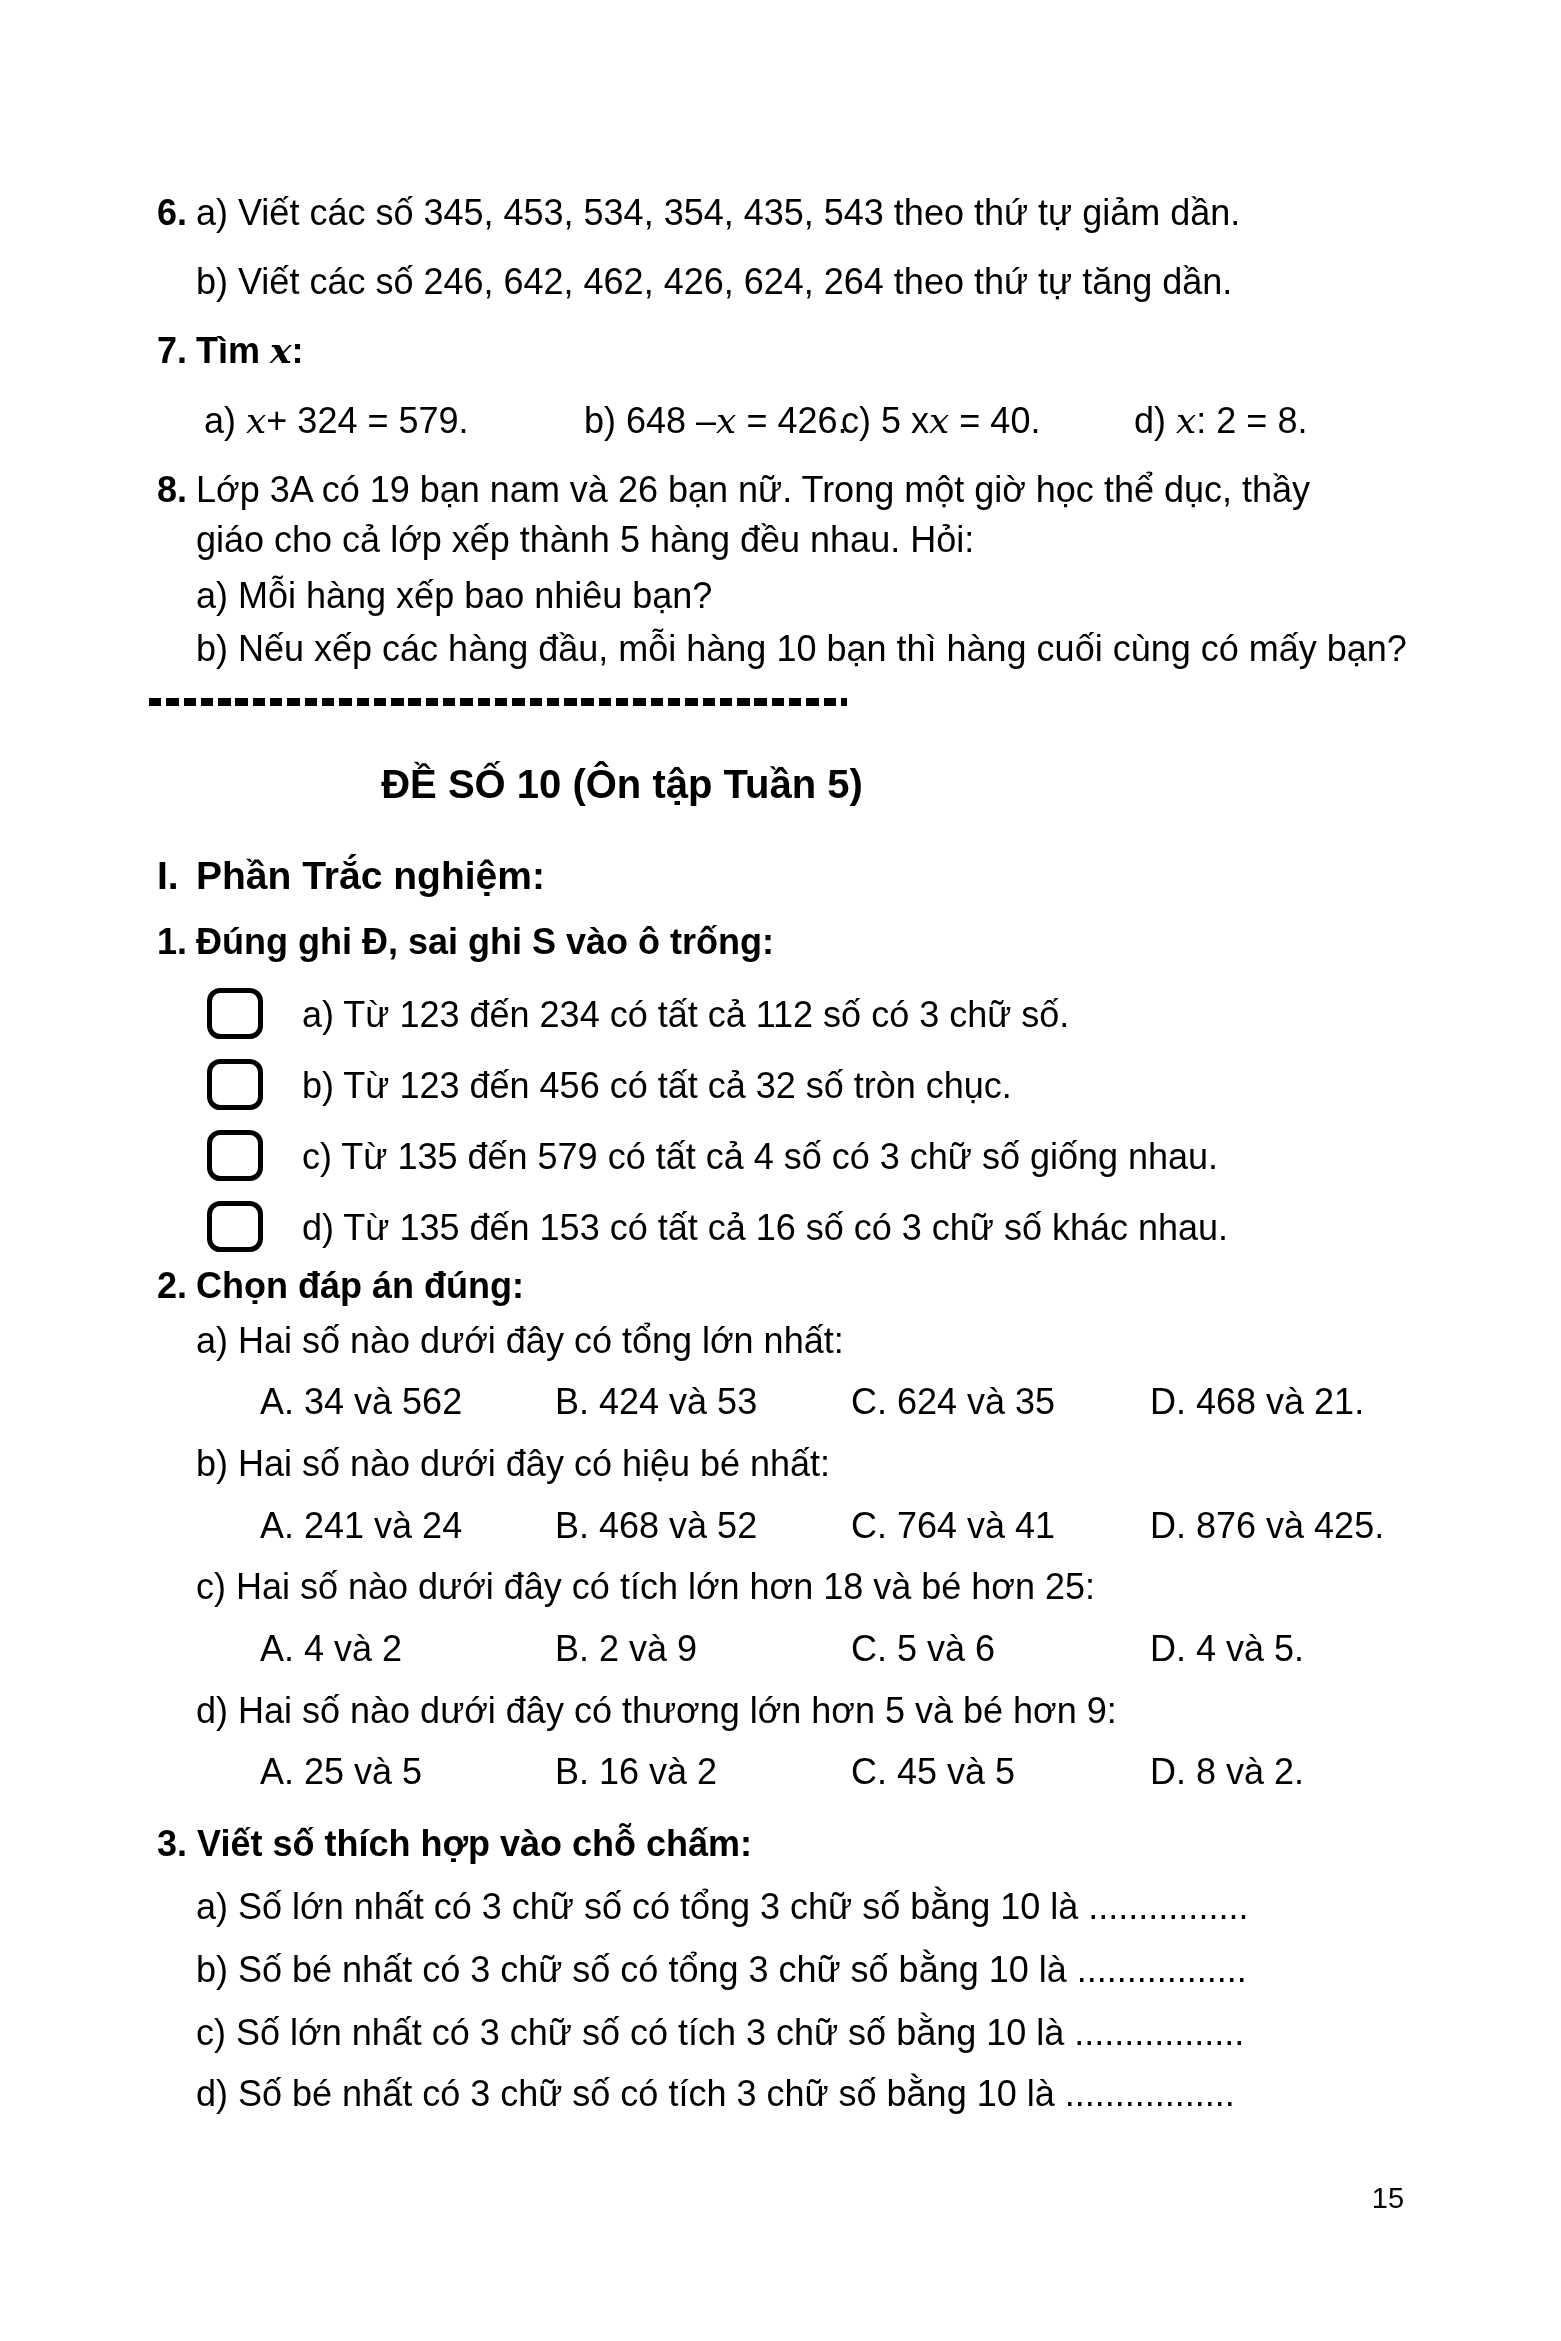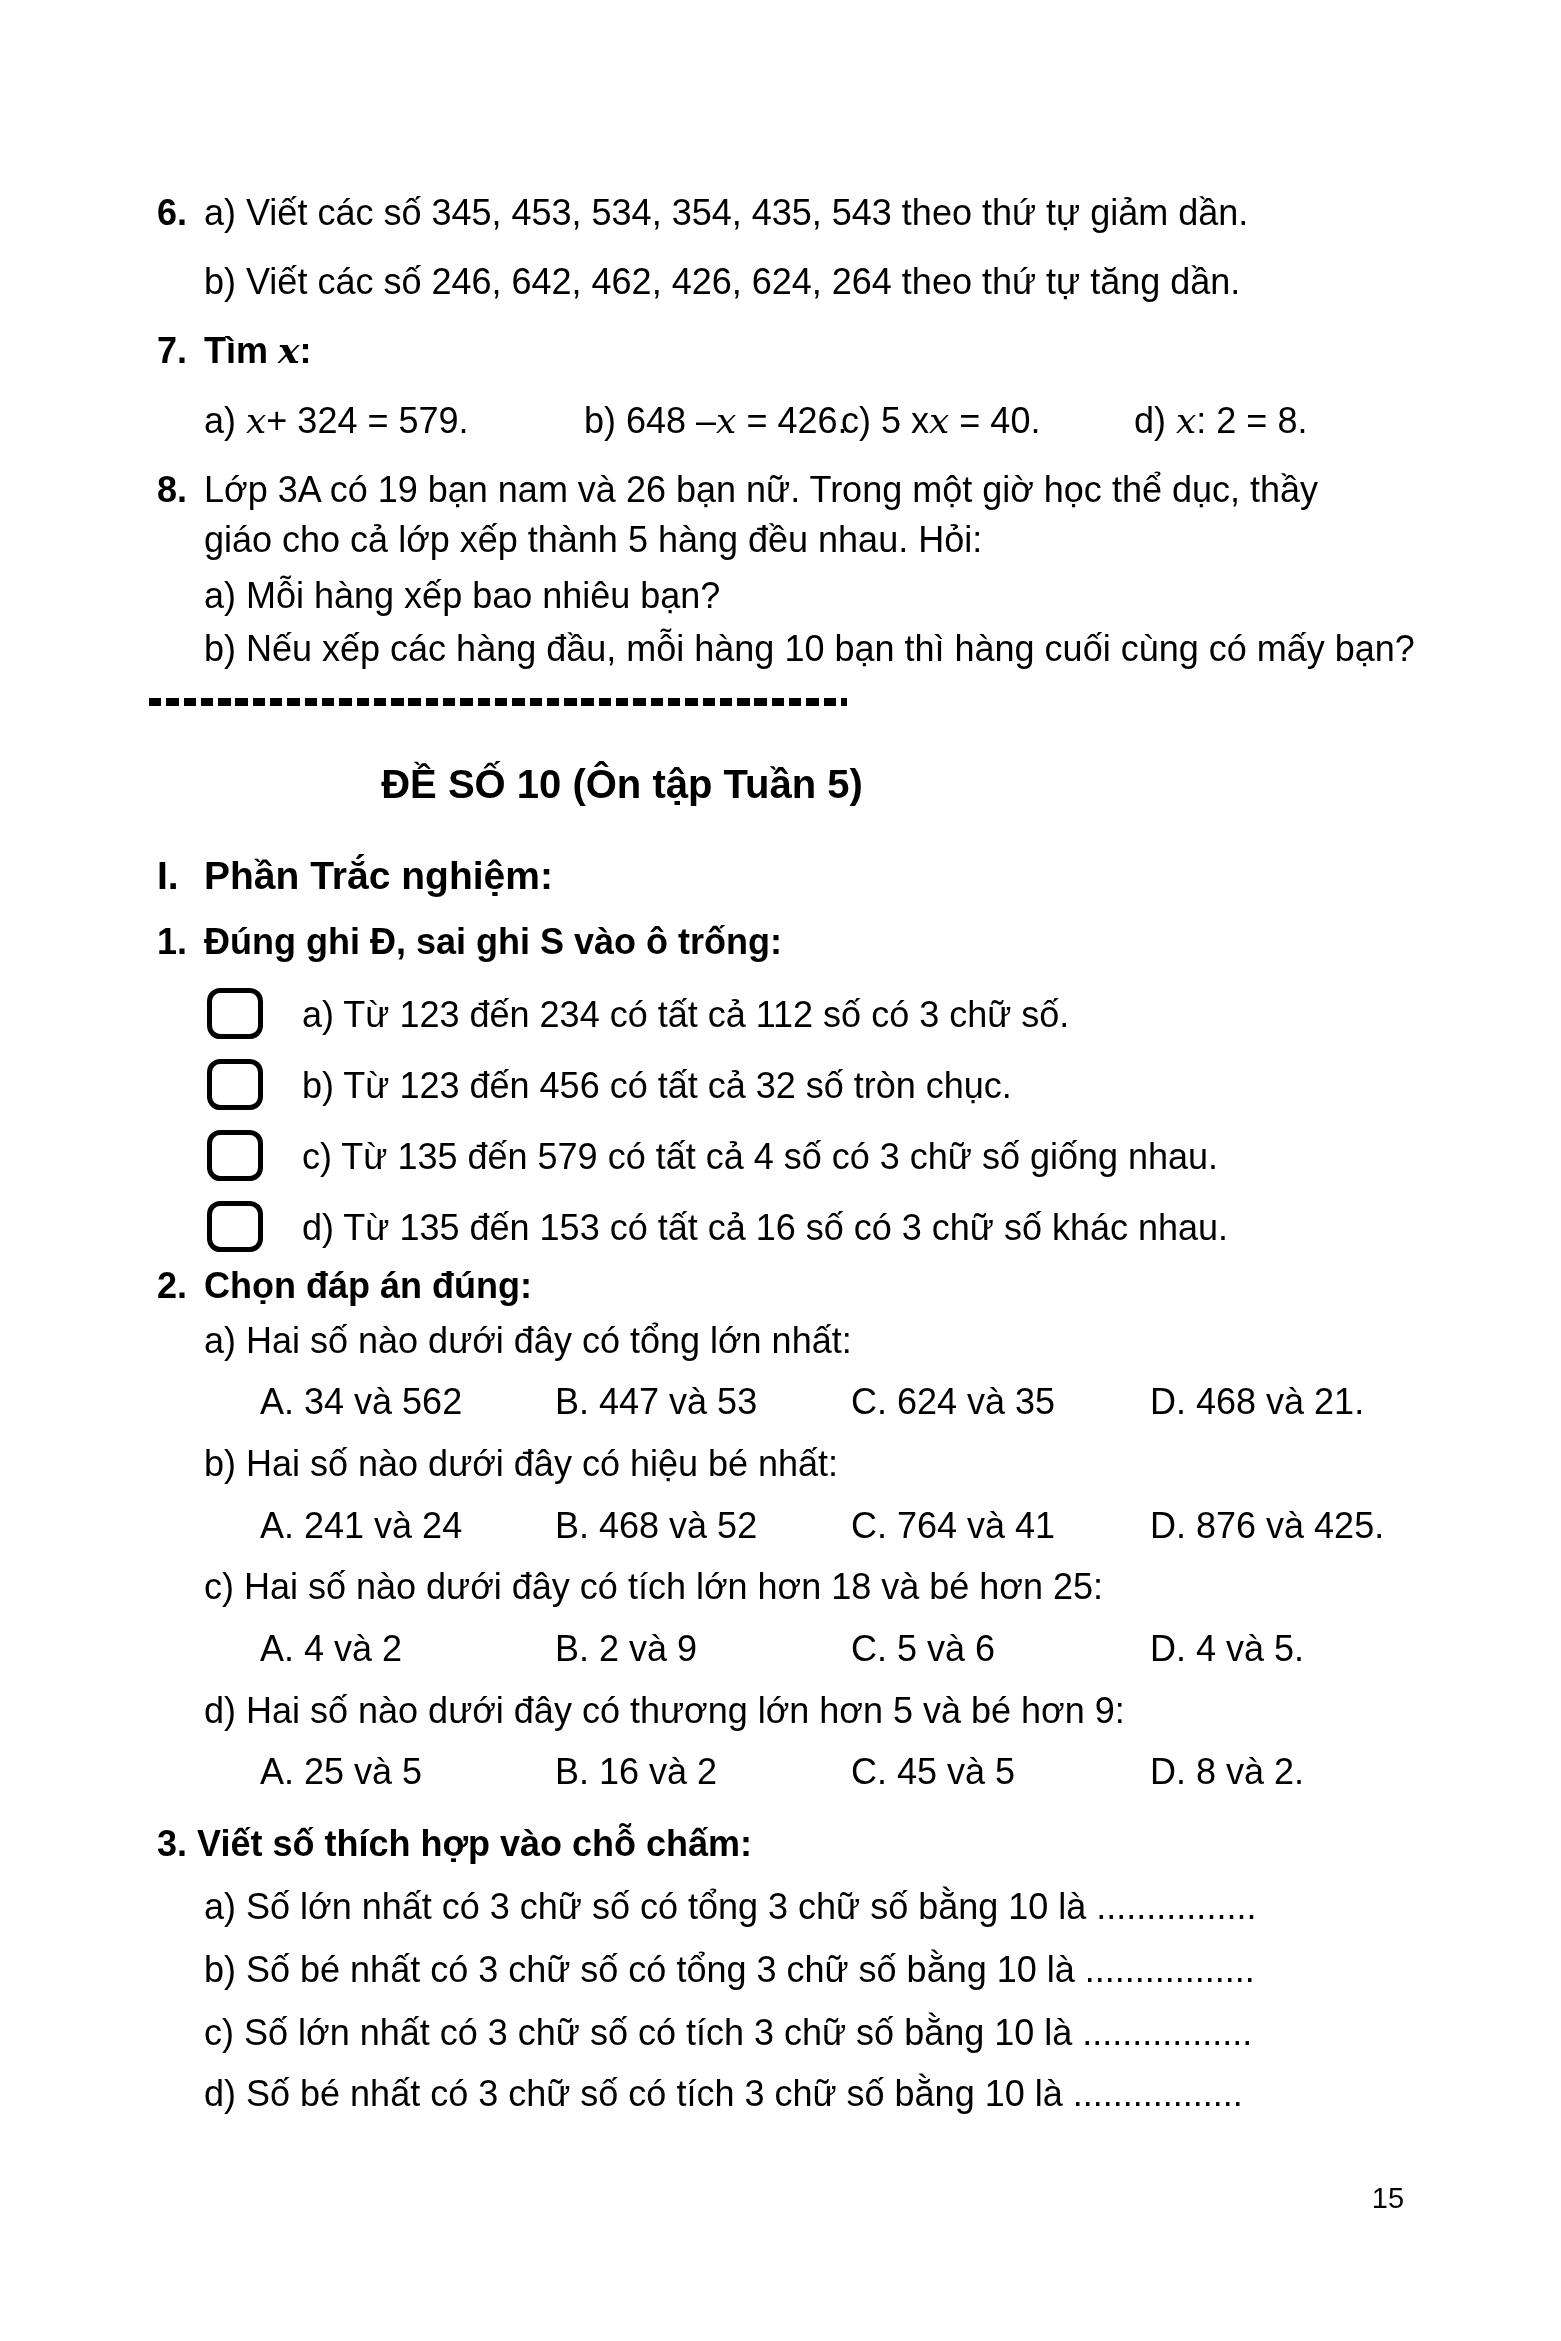--- a/index.html
+++ b/index.html
@@ -7,21 +7,21 @@
     position:relative;
     width:1561px;height:2342px;
     background:#ffffff;
     color:#000000;
     font-family:"Liberation Sans","DejaVu Sans",sans-serif;
     font-size:36px;
     overflow:hidden;
   }
   .row{position:absolute;left:0;width:1244px;line-height:69px;white-space:nowrap;}
   .num{position:absolute;left:157px;}
-  .txt{position:absolute;left:204px;text-align:right;}
+  .txt{position:absolute;left:196px;text-align:right;}
   .b{font-weight:bold;}
   .vx{font-family:"DejaVu Serif","Liberation Serif",serif;font-style:italic;}
   .eq{position:absolute;}
   .opt{position:absolute;}
   .center{text-align:center;}
   .h1{font-size:40px;font-weight:bold;}
   .part{font-size:39px;font-weight:bold;}
   .checkbox{
     position:absolute;left:207px;top:8.3px;
     width:46px;height:41px;
@@ -107,21 +107,21 @@
   <div class="row b" style="top:1251px">
     <span class="num">2.</span>
     <span class="txt">Chọn đáp án đúng:</span>
   </div>
 
   <div class="row" style="top:1309px;line-height:63px">
     <span class="txt">a) Hai số nào dưới đây có tổng lớn nhất:</span>
   </div>
   <div class="row" style="top:1370px;line-height:63px">
     <span class="opt" style="left:260px">A. 34 và 562</span>
-    <span class="opt" style="left:555px">B. 447 và 53</span>
+    <span class="opt" style="left:555px">B. 424 và 53</span>
     <span class="opt" style="left:851px">C. 624 và 35</span>
     <span class="opt" style="left:1150px">D. 468 và 21.</span>
   </div>
 
   <div class="row" style="top:1432px;line-height:63px">
     <span class="txt">b) Hai số nào dưới đây có hiệu bé nhất:</span>
   </div>
   <div class="row" style="top:1494px;line-height:63px">
     <span class="opt" style="left:260px">A. 241 và 24</span>
     <span class="opt" style="left:555px">B. 468 và 52</span>

